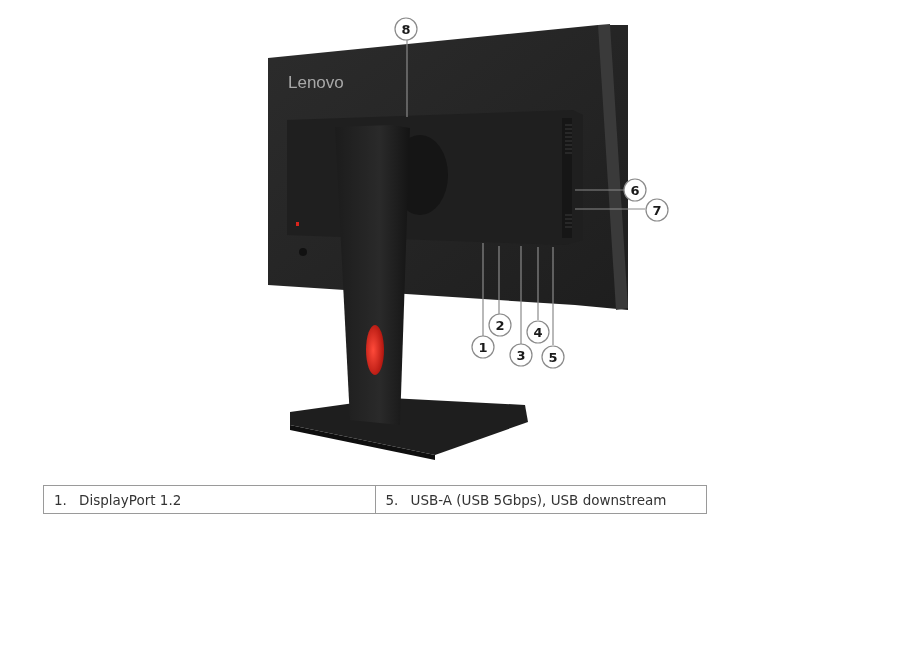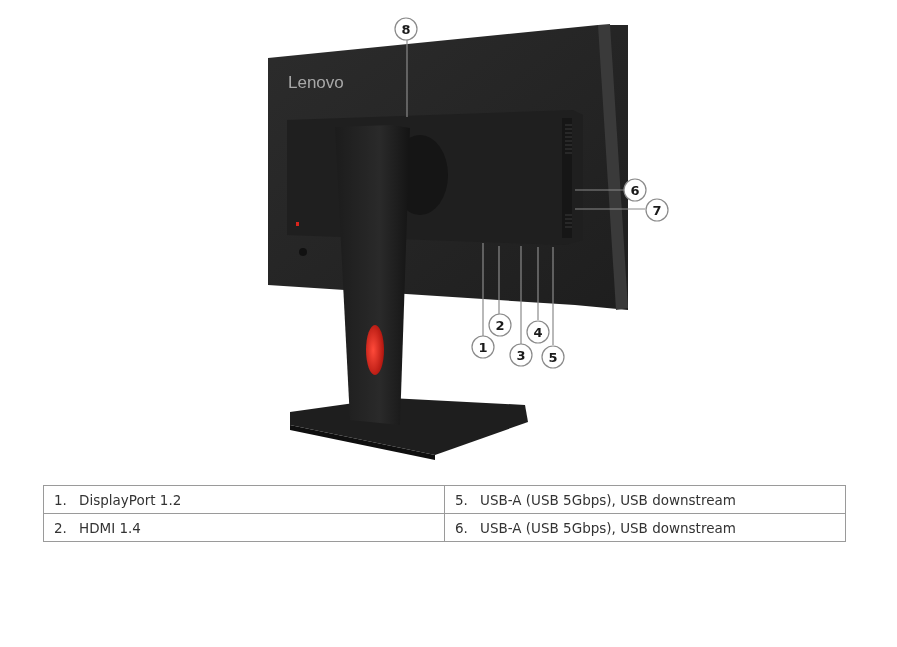--- a/index.html
+++ b/index.html
@@ -1,19 +1,19 @@
 <!DOCTYPE html>
 <html><head>
 <meta charset="utf-8">
 <style>
   html, body { margin: 0; padding: 0; background: #ffffff; }
   body { width: 897px; height: 647px; position: relative; overflow: hidden; font-family: "DejaVu Sans", sans-serif; }
   #figure { position: absolute; left: 0; top: 0; width: 897px; height: 470px; }
   .callout-num { font-family: "DejaVu Sans", sans-serif; font-weight: bold; font-size: 13px; fill: #1a1a1a; }
-  table.ports { position: absolute; left: 43px; top: 485px; width: 803px; border-collapse: collapse; }
+  table.ports { position: absolute; left: 43px; top: 485px; width: 664px; border-collapse: collapse; }
   table.ports td { border: 1.5px solid #9a9a9a; height: 27px; padding: 0 0 0 10px; font-size: 13.5px; color: #333333; white-space: nowrap; width: 50%; }
   table.ports td .num { display: inline-block; width: 25px; }
 </style>
 </head>
 <body>
 
 <svg id="figure" viewBox="0 0 897 470" xmlns="http://www.w3.org/2000/svg">
   <defs>
     <linearGradient id="panelGrad" x1="0" y1="0" x2="1" y2="1">
       <stop offset="0" stop-color="#2c2c2c"></stop>
@@ -113,18 +113,14 @@
     <text class="callout-num" x="657" y="215" text-anchor="middle">7</text>
   </g>
 </svg>
 
 <table class="ports">
   <tbody>
       <tr>
     <td><span class="num">1.</span><span>DisplayPort 1.2</span></td>
     <td><span class="num">5.</span><span>USB-A (USB 5Gbps), USB downstream</span></td>
   </tr>
-  <tr>
-    <td><span class="num">2.</span><span>HDMI 1.4</span></td>
-    <td><span class="num">6.</span><span>USB-A (USB 5Gbps), USB downstream</span></td>
-  </tr>
 </tbody>
   </table>
 
 </body></html>

